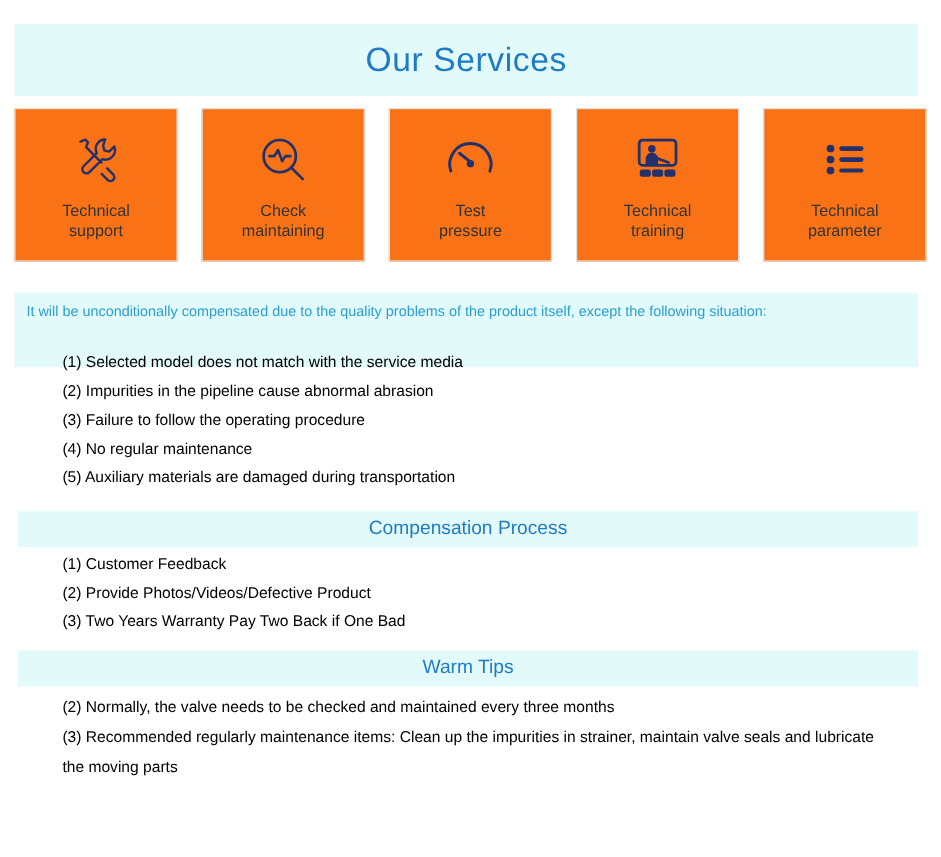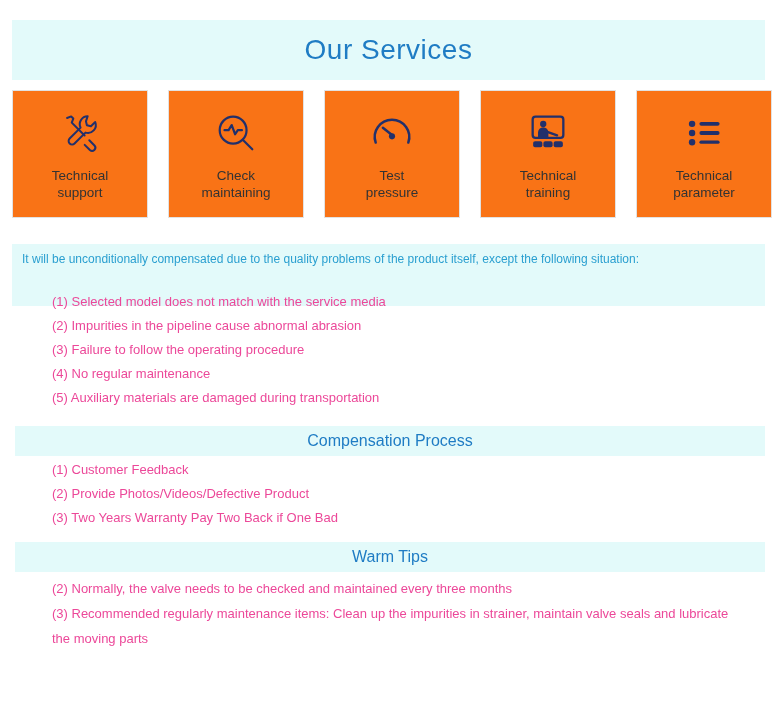--- a/index.html
+++ b/index.html
@@ -103,21 +103,21 @@
     box-sizing: border-box;
     margin-top: 18px;
   }
 
   
   .list {
     position: absolute;
     left: 52px;
     width: 700px;
     font-size: 13px;
-    color: #ec4899;
+    color: #000000;
   }
 
   .list-item {
     line-height: 24px;
     margin-bottom: 0;
     white-space: nowrap;
   }
 
   .list-item.wrap {
     white-space: normal;

